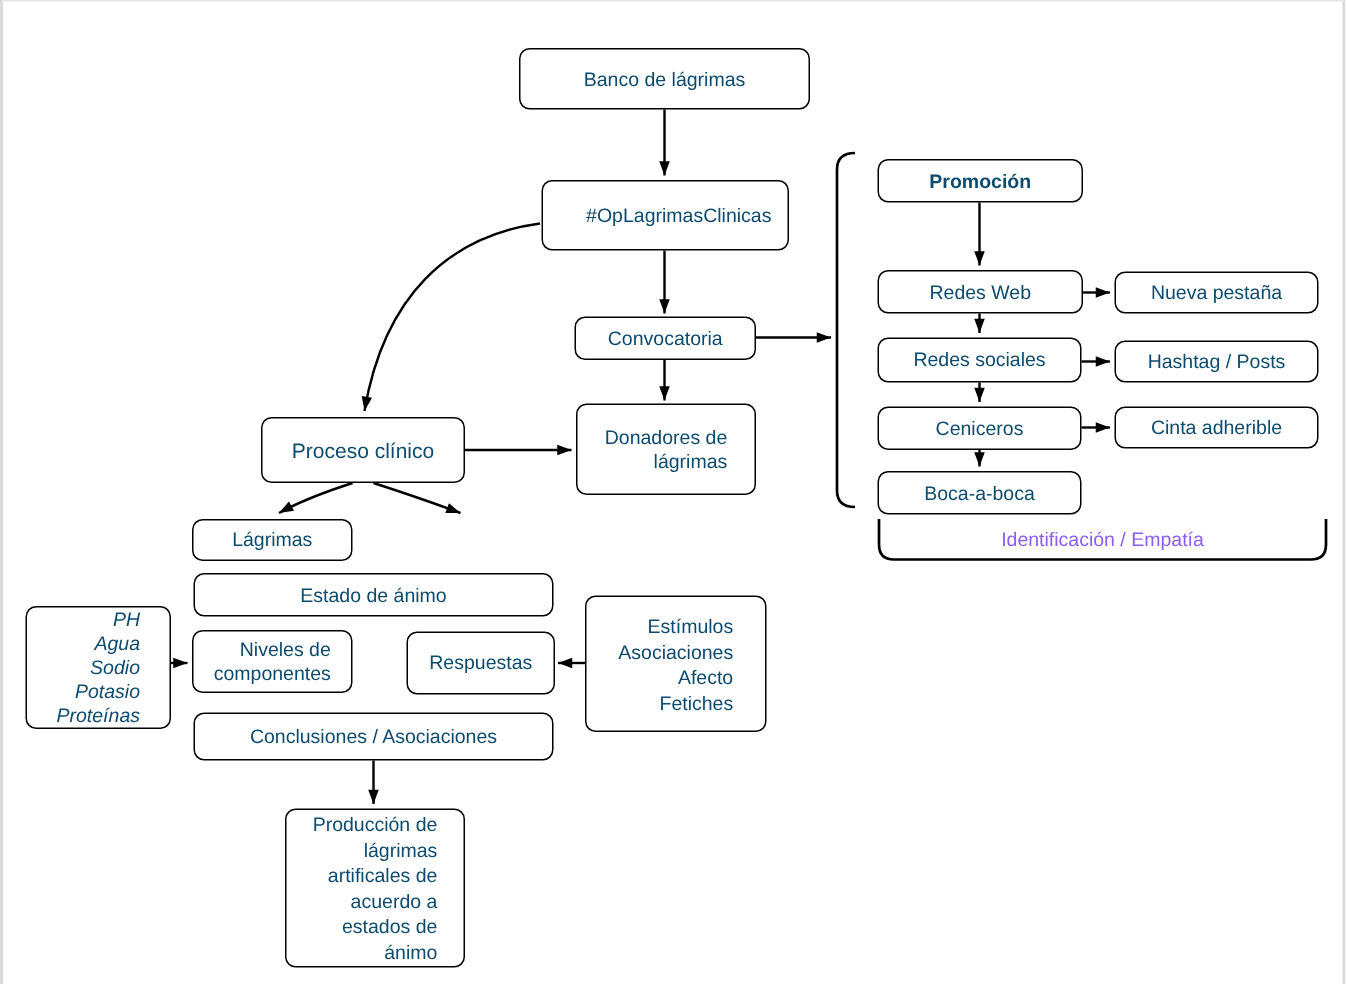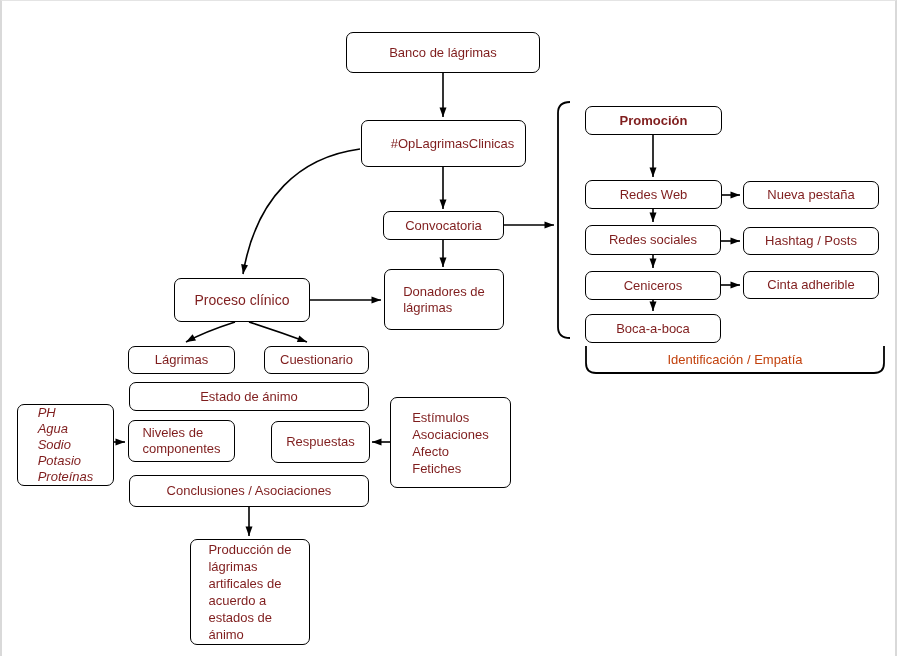--- a/index.html
+++ b/index.html
@@ -17,31 +17,31 @@
   .layer{position:absolute;left:0;top:0;}
   .node{
     position:absolute;
     box-sizing:border-box;
     background:#ffffff;
     border:1.7px solid #000000;
     border-radius:7px;
     display:flex;
     align-items:center;
     justify-content:center;
-    text-align:left;
+    text-align:right;
     font-size:13px;
     line-height:16px;
-    color:#7f1d1d;
+    color:#0c4a6e;
     white-space:pre-line;
     padding:1px 2px;
   }
   .bare{
     position:absolute;
     display:flex;align-items:center;justify-content:center;
-    text-align:center;font-size:13px;color:#c2410c;
+    text-align:center;font-size:13px;color:#8b5cf6;
   }
   
   .n-banco{left:344px;top:31px;width:194px;height:41px;}
   .n-oplagrimas{left:359px;top:119px;width:165px;height:47px;padding-left:20px;}
   .n-convocatoria{left:381px;top:210px;width:121px;height:29px;}
   .n-donadores{left:382px;top:268px;width:120px;height:61px;}
   .n-proceso{left:172px;top:277px;width:136px;height:44px;font-size:14px;}
   .n-lagrimas{left:126px;top:345px;width:107px;height:28px;}
   .n-cuestionario{left:262px;top:345px;width:105px;height:28px;}
   .n-estado{left:127px;top:381px;width:240px;height:29px;}
@@ -96,21 +96,20 @@
     </g>
   </svg>
 
   <div class="node n-banco">Banco de lágrimas</div>
   <div class="node n-oplagrimas">#OpLagrimasClinicas</div>
   <div class="node n-convocatoria">Convocatoria</div>
   <div class="node n-donadores">Donadores de
 lágrimas</div>
   <div class="node n-proceso">Proceso clínico</div>
   <div class="node n-lagrimas">Lágrimas</div>
-  <div class="node n-cuestionario">Cuestionario</div>
   <div class="node n-estado">Estado de ánimo</div>
   <div class="node n-componentes">PH
 Agua
 Sodio
 Potasio
 Proteínas</div>
   <div class="node n-niveles">Niveles de
 componentes</div>
   <div class="node n-respuestas">Respuestas</div>
   <div class="node n-estimulos">Estímulos

